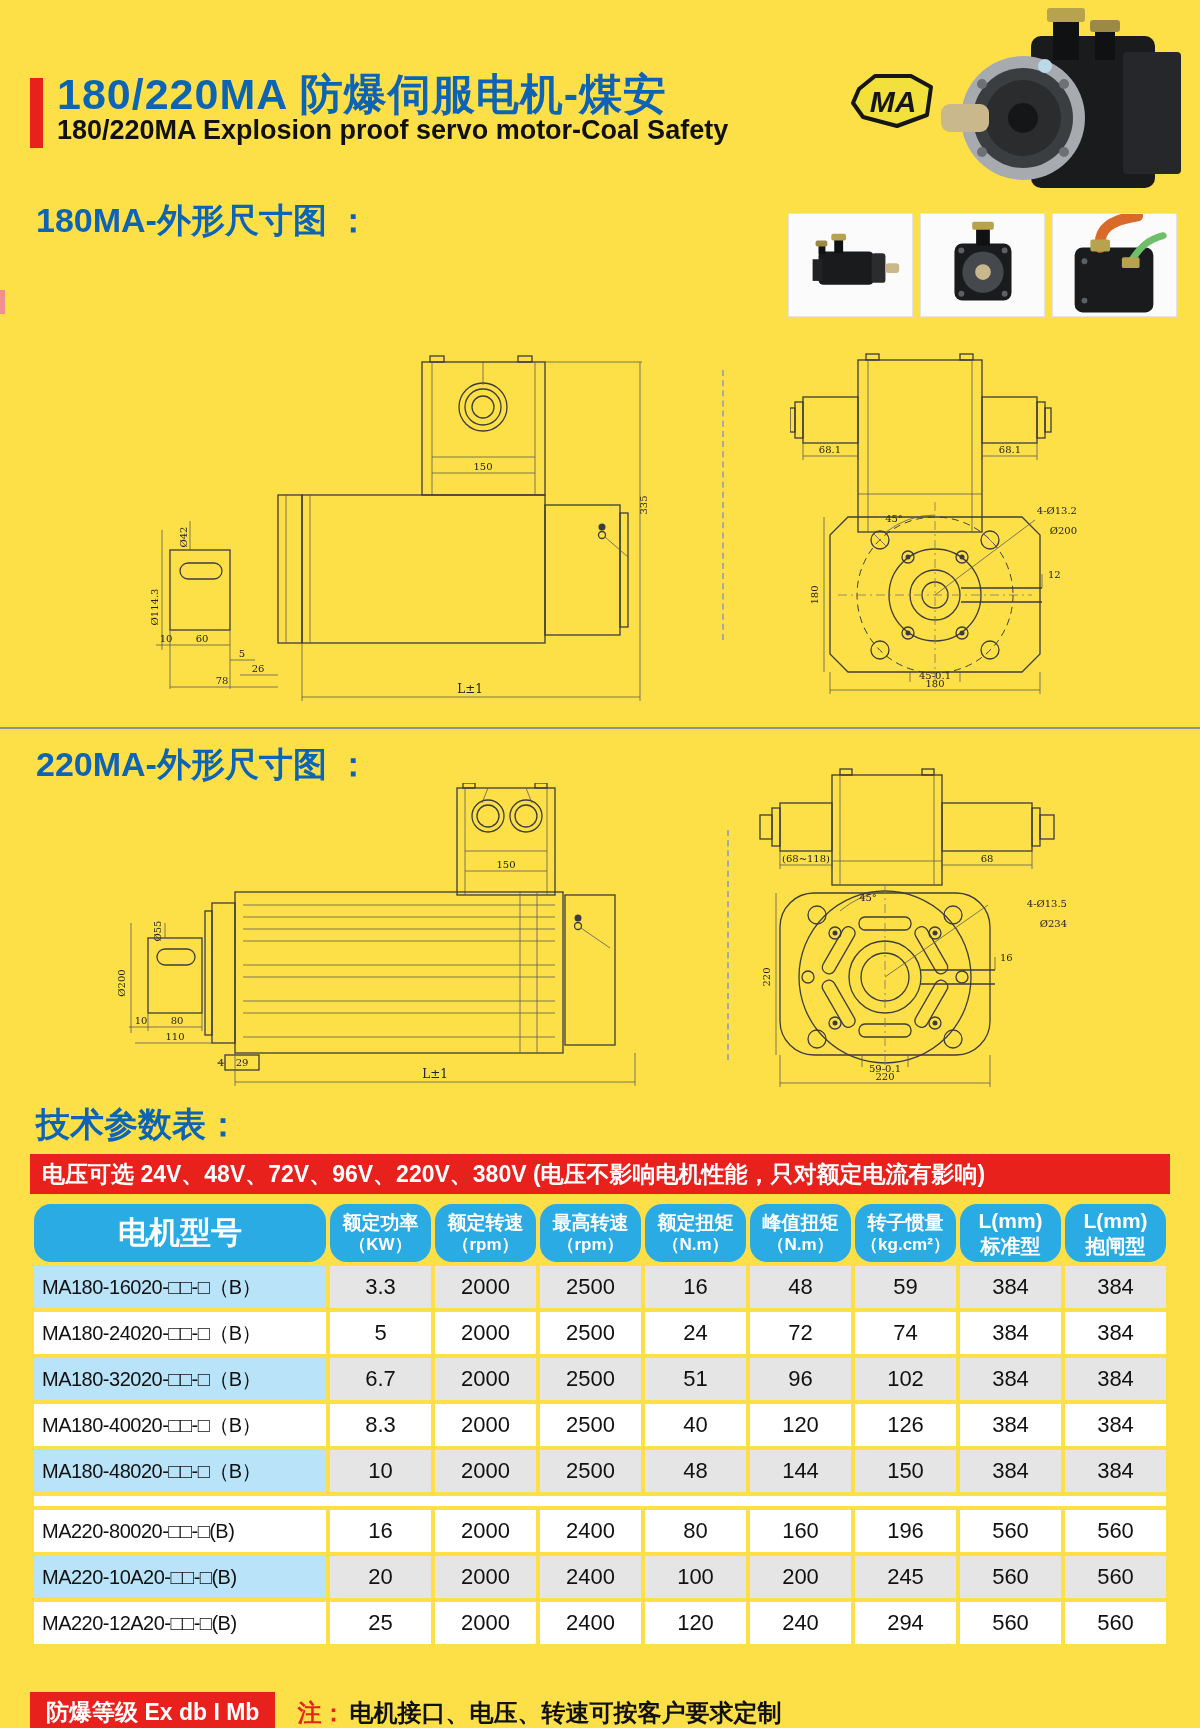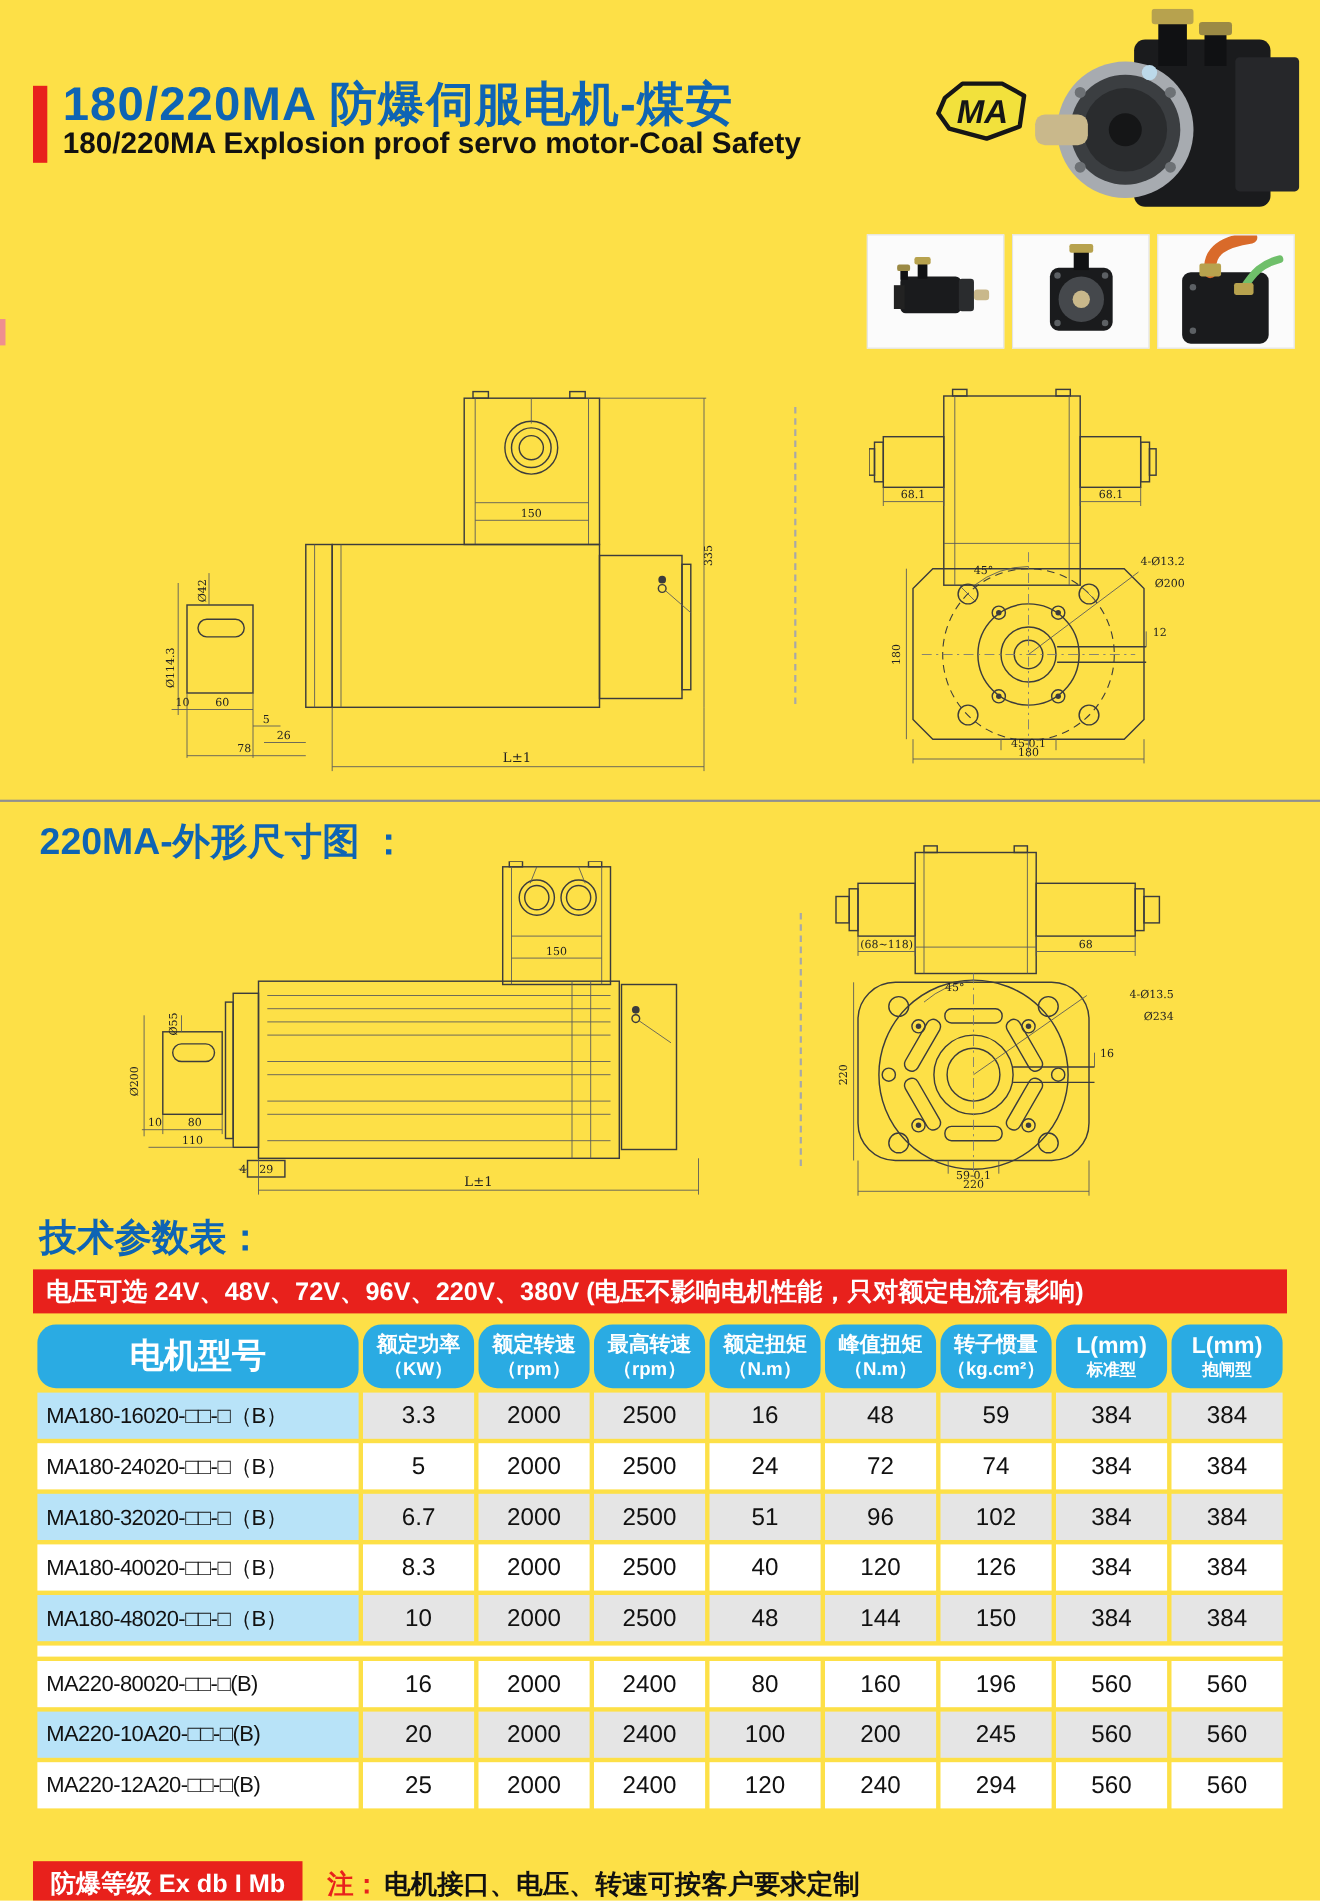--- a/index.html
+++ b/index.html
@@ -38,21 +38,21 @@
   .volt-banner { position:absolute; left:30px; top:1154px; width:1140px; height:40px; background:#e8211c;
     color:#fff; font-size:23px; font-weight:bold; line-height:40px; padding-left:12px; white-space:nowrap; }
 
   
   #spec-table { position:absolute; left:30px; top:1200px; width:1140px; border-collapse:separate; border-spacing:4px; table-layout:fixed; }
   #spec-table th { background:#2aabe3; color:#fff; height:58px; vertical-align:middle; text-align:center; font-weight:bold; padding:0;border-radius:17px; }
   #spec-table th .l1 { font-size:19px; display:block; line-height:1.25; }
   #spec-table th .l2 { font-size:17px; display:block; line-height:1.2; }
   #spec-table th.model-h .l1 { font-size:31px; }
   #spec-table th.lcol .l1 { font-size:21px; }
-  #spec-table th.lcol .l2 { font-size:15px; }
+  #spec-table th.lcol .l2 { font-size:20px; }
   #spec-table td { height:42px; text-align:center; vertical-align:middle; font-size:22px; color:#111; background:#fff; padding:0; }
   #spec-table td.model { text-align:left; padding-left:8px; font-size:20px; letter-spacing:-0.5px; white-space:nowrap; }
   #spec-table tr.shaded td { background:#e5e5e5; }
   #spec-table tr.shaded td.model { background:#b8e3f8; }
   #spec-table tr.spacer td { height:10px; background:#fff; }
 
   
   .footer { position:absolute; left:30px; top:1692px; display:flex; align-items:center; white-space:nowrap; }
   .ex-badge { background:#e8211c; color:#fff; font-size:23px; font-weight:bold; padding:5px 16px; }
   .note-label { color:#e8211c; font-size:24px; font-weight:bold; margin-left:22px; }
@@ -94,20 +94,21 @@
     <circle cx="88" cy="110" r="38" fill="#2a2c2e"></circle>
     <circle cx="88" cy="110" r="15" fill="#151617"></circle>
     <circle cx="47" cy="76" r="5" fill="#6d7175"></circle>
     <circle cx="129" cy="76" r="5" fill="#6d7175"></circle>
     <circle cx="47" cy="144" r="5" fill="#6d7175"></circle>
     <circle cx="129" cy="144" r="5" fill="#6d7175"></circle>
     <rect x="6" y="96" width="48" height="28" rx="9" fill="#c9b88b"></rect>
     <circle cx="110" cy="58" r="7" fill="#bcd9ea"></circle>
   </svg>
 
+  <div class="sec-heading" id="h180">180MA-外形尺寸图 ：</div>
 
   <div class="thumbs">
     <div class="thumb">
       <svg viewBox="0 0 125 104">
         <rect x="30" y="38" width="56" height="34" rx="5" fill="#1a1b1d"></rect>
         <rect x="24" y="46" width="10" height="22" fill="#222"></rect>
         <rect x="84" y="40" width="14" height="30" rx="3" fill="#2a2c2e"></rect>
         <rect x="98" y="50" width="14" height="10" rx="3" fill="#c9b88b"></rect>
         <rect x="46" y="26" width="9" height="14" fill="#101113"></rect>
         <rect x="43" y="20" width="15" height="7" rx="2" fill="#b7a24e"></rect>

